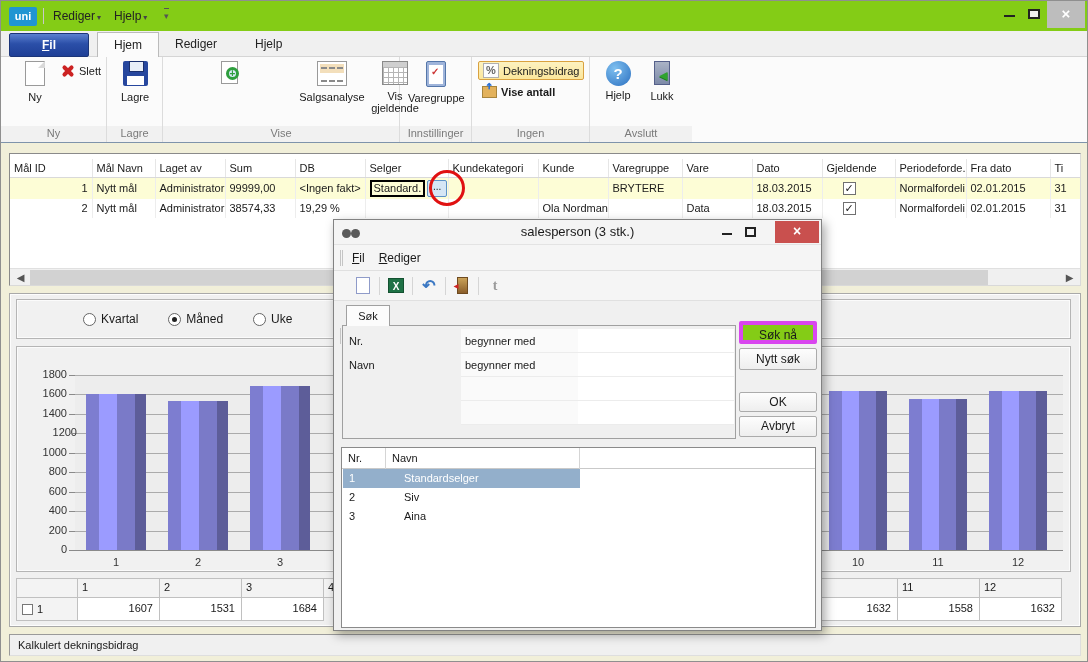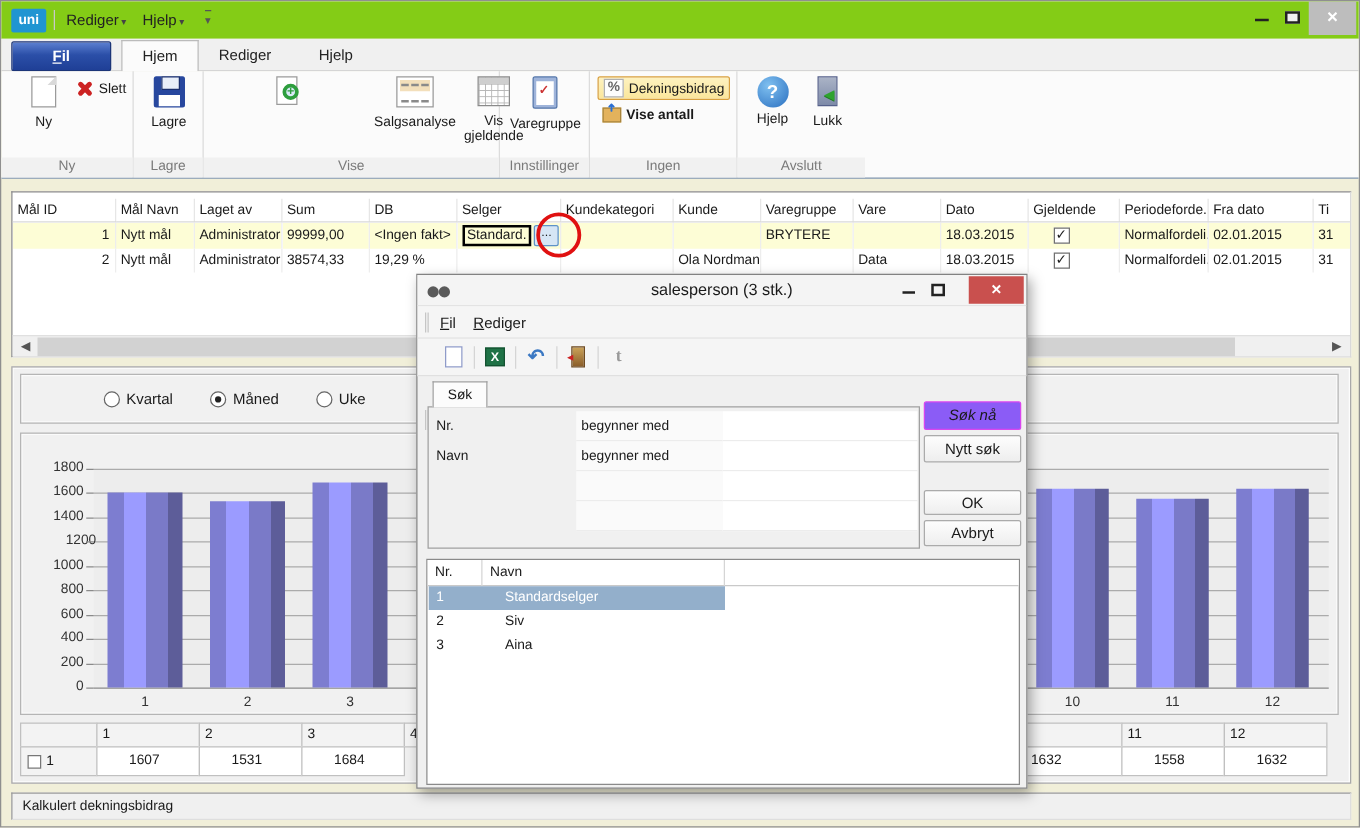--- a/index.html
+++ b/index.html
@@ -90,21 +90,21 @@
   .chart { position:absolute; overflow:hidden; }
   .chart .plotbg { position:absolute; background:#ededed; }
   .chart .gl { position:absolute; height:1px; background:#ababab; }
   .chart .axis { position:absolute; height:1px; background:#8a8a8a; }
   .chart .tickmark { position:absolute; width:6px; height:1px; background:#8a8a8a; }
   .chart .ytick { position:absolute; width:40px; text-align:right; font-size:11px; color:#333; }
   .chart .xtick { position:absolute; width:40px; text-align:center; font-size:11px; color:#333; }
   .chart .bar { position:absolute; }
   .btable-cell { position:absolute; border:1px solid #c0c0c0; font-size:11px; overflow:hidden; white-space:nowrap; }
   .bt-head { background:#f3f3f3; padding:2px 4px; }
-  .bt-val { background:#fff; text-align:center; padding:4px 6px 0 0; }
+  .bt-val { background:#fff; text-align:right; padding:4px 6px 0 0; }
   .bt-rowhead { background:#f3f3f3; display:flex; align-items:center; gap:4px; padding-left:5px; }
   .cb2 { width:11px; height:11px; border:1px solid #777; background:#fff; }
 
   
   .statusbar { position:absolute; left:8px; top:633px; width:1072px; height:22px; background:#f0f0f0; border:1px solid #9a9a9a; border-right-color:#dedede; border-bottom-color:#dedede; line-height:20px; padding-left:8px; font-size:11px; }
 
   
   .dialog { position:absolute; left:332px; top:218px; width:489px; height:412px; background:#f0f0f0; border:1px solid #828282; box-shadow:3px 4px 10px rgba(0,0,0,.35); z-index:50; }
   .dlg-title { position:absolute; left:0; top:0; width:100%; height:25px; background:#f4f4f4; border-bottom:1px solid #e3e3e3; }
   .dlg-title-text { position:absolute; left:0; top:4px; width:100%; text-align:center; font-size:13px; }
@@ -121,21 +121,21 @@
   .ic-undo { color:#3b78c3; font-size:16px; font-weight:bold; line-height:16px; }
   .ic-door-sm { width:11px; height:17px; background:linear-gradient(#caa258,#8b5e2a); border:1px solid #6e4a20; position:relative; }
   .ic-door-sm::after { content:"◂"; position:absolute; left:-4px; top:2px; color:#c22; font-size:10px; }
   .ic-t { color:#9a9a9a; font-size:14px; font-weight:bold; font-family:"Liberation Serif", serif; }
   .sok-tab { position:absolute; left:12px; top:85px; width:44px; height:21px; background:#fcfcfc; border:1px solid #a0a0a0; border-bottom:none; text-align:center; line-height:20px; z-index:2; }
   .search-box { position:absolute; left:8px; top:105px; width:394px; height:114px; background:#f0f0f0; border:1px solid #a0a0a0; }
   .f-label { position:absolute; left:6px; width:110px; height:24px; line-height:24px; }
   .f-op { position:absolute; left:118px; width:117px; height:24px; line-height:24px; background:#fafafa; border-bottom:1px solid #ececec; padding-left:4px; }
   .f-val { position:absolute; left:235px; width:156px; height:24px; background:#fff; border-bottom:1px solid #ececec; }
   .dlg-btn { position:absolute; left:405px; width:78px; height:22px; background:linear-gradient(#fdfdfd,#eee); border:1px solid #ababab; border-radius:2px; text-align:center; line-height:20px; font-size:12px; }
-  .dlg-btn.primary { background:#8b5cf6; border:1px solid #d946ef;font-style:italic; }
+  .dlg-btn.primary { background:#84cc16; border:4px solid #d946ef; }
   .list-box { position:absolute; left:7px; top:227px; width:475px; height:181px; background:#fff; border:1px solid #8a8a8a; overflow:hidden; }
   .lb-head { position:absolute; left:0; top:0; width:100%; height:21px; border-bottom:1px solid #c9c9c9; background:#fff; }
   .lb-hcell { position:absolute; top:0; height:21px; line-height:20px; padding-left:6px; border-right:1px solid #d5d5d5; }
   .lb-row { position:absolute; left:0; width:100%; height:19px; line-height:19px; }
   .lb-row .nr { position:absolute; left:7px; } .lb-row .nm { position:absolute; left:62px; }
   .lb-row.selected { background:transparent; }
   .lb-row.selected .selbg { position:absolute; left:1px; top:0; width:237px; height:19px; background:#93afcb; }
   .lb-row.selected .nr,.lb-row.selected .nm { color:#fff; z-index:1; }
 
   .red-circle { position:absolute; left:428px; top:169px; width:36px; height:36px; border:3px solid #e01111; border-radius:50%; z-index:40; }

